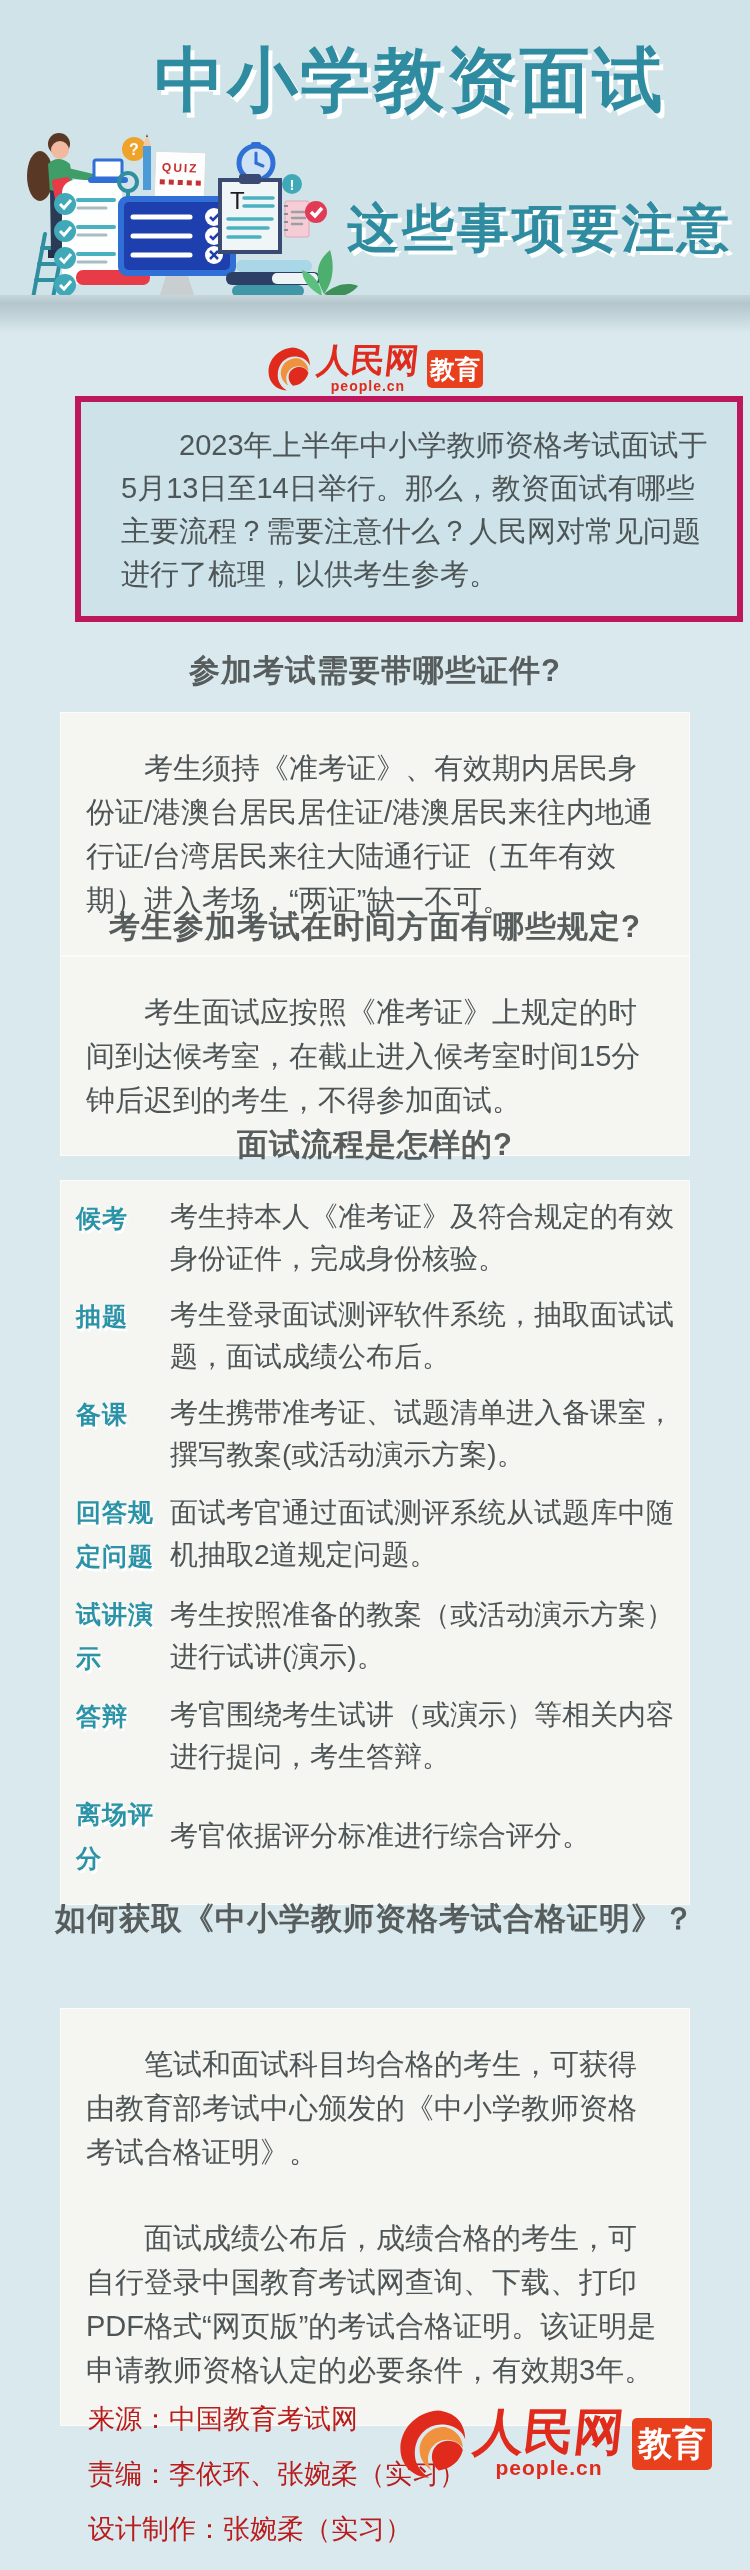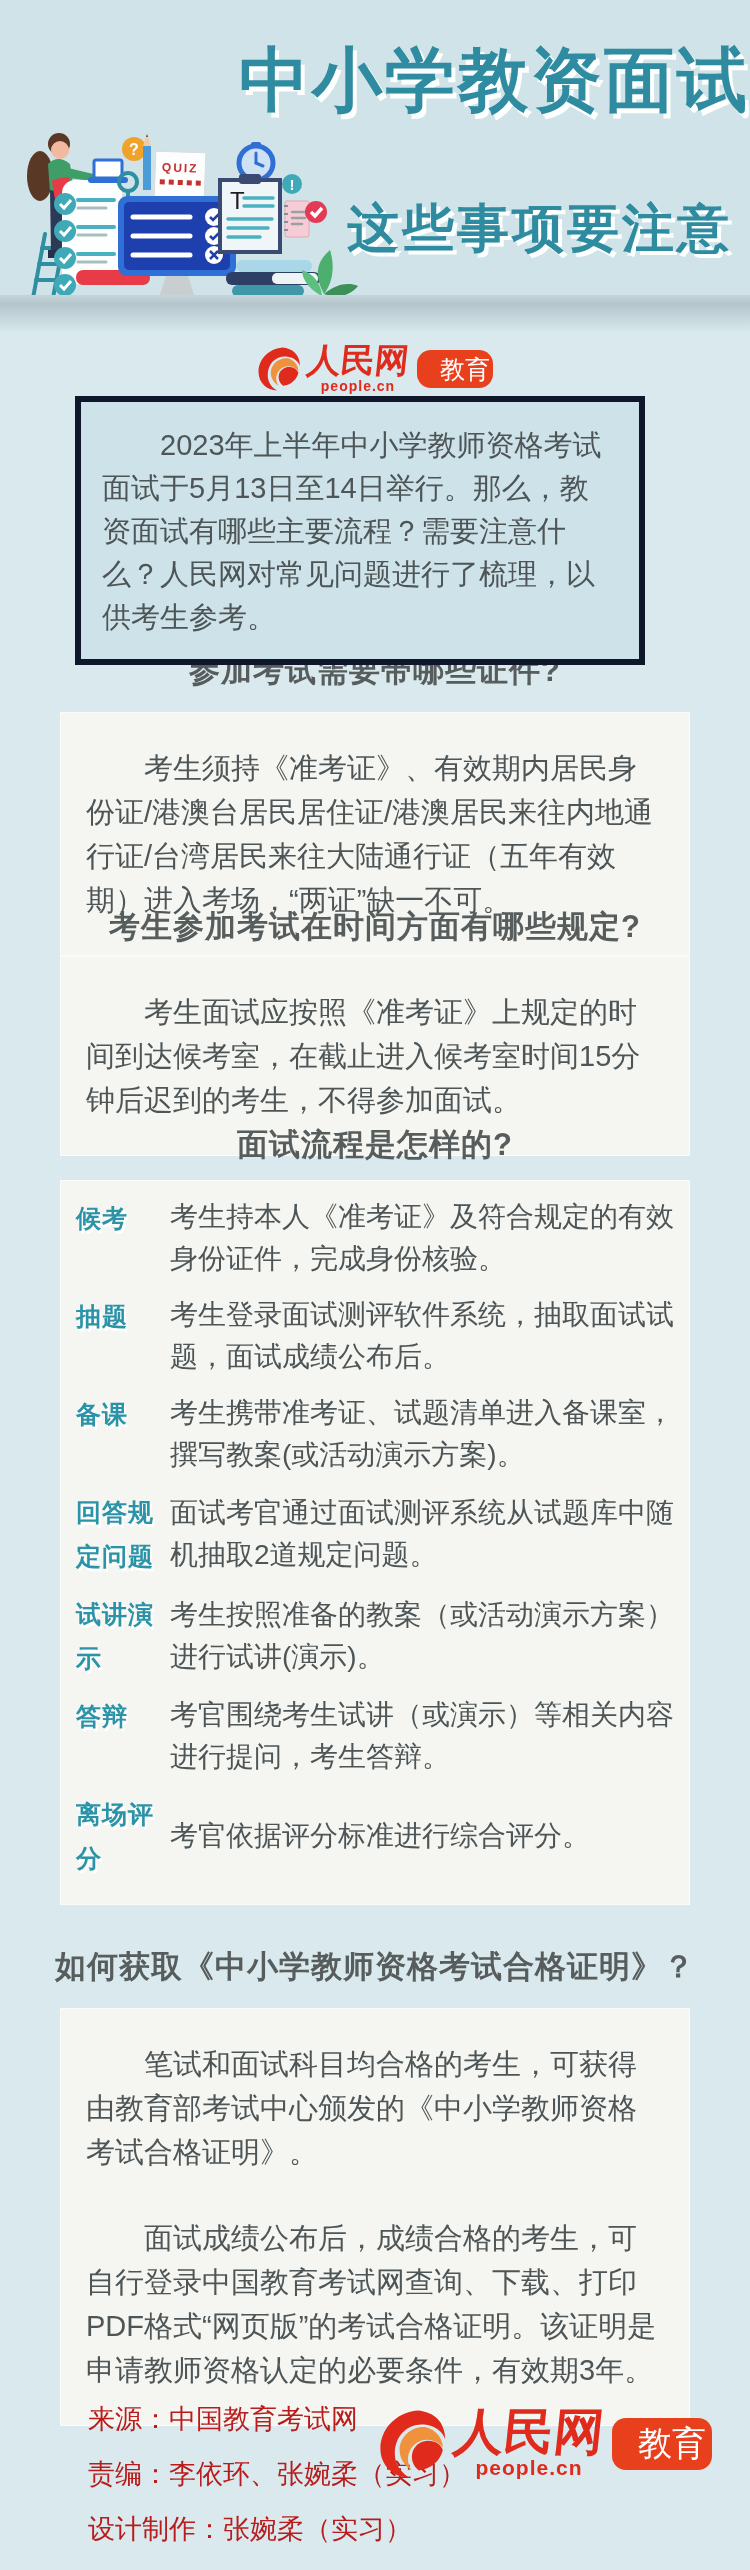--- a/index.html
+++ b/index.html
@@ -1,50 +1,50 @@
 <!DOCTYPE html>
 <html><head>
 <meta charset="utf-8">
 <style>
   html,body{margin:0;padding:0;}
   body{font-family:"Liberation Sans","DejaVu Sans",sans-serif;}
   .page{position:relative;width:750px;height:2570px;background:#d9e9ed;overflow:hidden;margin:0 auto;}
 
   
   .header{position:absolute;left:0;top:0;width:750px;height:302px;background:#cfe3e8;}
-  .big-title{position:absolute;left:70px;top:34px;width:680px;text-align:right;
+  .big-title{position:absolute;left:70px;top:34px;width:680px;text-align:center;
     font-size:70px;font-weight:bold;color:#2e8ba0;letter-spacing:3px;
     text-shadow:4px 5px 0 rgba(255,255,255,.95);}
   .sub-title{position:absolute;right:18px;top:194px;font-size:52px;font-weight:bold;color:#2e8ba0;
     letter-spacing:3px;text-shadow:4px 4px 0 rgba(255,255,255,.95);}
   .illu{position:absolute;left:18px;top:124px;}
   .ground{position:absolute;left:0;top:295px;width:750px;height:8px;
     background:linear-gradient(#c6d5da,#b4c7cd);}
   .header-shadow{position:absolute;left:0;top:303px;width:750px;height:30px;
     background:linear-gradient(rgba(125,148,156,.42),rgba(125,148,156,0));}
 
   
   .brand{display:flex;align-items:center;}
   .brand .swirl{flex:0 0 auto;}
   .brand .stack{display:flex;flex-direction:column;align-items:center;margin:0 8px 0 4px;}
   .brand .cn{color:#df2a1c;font-weight:bold;transform:skewX(-6deg);font-family:"Liberation Serif","DejaVu Serif",serif;}
   .brand .dom{color:#df2a1c;font-weight:bold;letter-spacing:1px;}
-  .brand .badge{background:#e8401d;color:#fff;font-weight:normal;display:flex;align-items:center;justify-content:center;border-radius:14px;padding-left:20px;}
+  .brand .badge{background:#e8401d;color:#fff;font-weight:bold;display:flex;align-items:center;justify-content:center;border-radius:5px;}
   .brand-header{position:absolute;left:0;top:344px;width:750px;display:flex;justify-content:center;z-index:3;}
   .brand-header .cn{font-size:34px;line-height:34px;}
   .brand-header .dom{font-size:14px;}
   .brand-header .badge{width:56px;height:38px;font-size:25px;}
   .brand-footer{position:absolute;right:38px;top:2408px;}
   .brand-footer .cn{font-size:50px;line-height:48px;}
   .brand-footer .dom{font-size:21px;}
   .brand-footer .badge{width:80px;height:52px;font-size:34px;}
 
   
-  .intro-box{position:absolute;left:75px;top:396px;width:570px;box-sizing:border-box;
-    background:#cde3e9;border:6px solid #0f172a;padding:22px 26px 20px 21px;z-index:2;}
+  .intro-box{position:absolute;left:75px;top:396px;width:668px;box-sizing:border-box;
+    background:#cde3e9;border:6px solid #be185d;padding:22px 26px 20px 40px;z-index:2;}
   .intro-box p{margin:0;font-size:29px;line-height:43px;color:#4e5557;text-indent:2em;}
 
   
   .sec-h{position:absolute;left:0;width:750px;text-align:center;font-size:31px;font-weight:bold;
     color:#575d5d;letter-spacing:1px;margin:0;}
 
   
   .wbox{position:absolute;left:60px;width:630px;box-sizing:border-box;background:#f5f6f1;
     padding:34px 26px;box-shadow:0 0 0 1px rgba(255,255,255,.6) inset;}
   .wbox p{margin:0;font-size:29px;line-height:44px;color:#4e5557;text-indent:2em;}
@@ -304,21 +304,21 @@
     <div class="step">
       <div class="lbl">答辩</div>
       <div class="txt">考官围绕考生试讲（或演示）等相关内容进行提问，考生答辩。</div>
     </div>
     <div class="step center">
       <div class="lbl">离场评分</div>
       <div class="txt">考官依据评分标准进行综合评分。</div>
     </div>
   </div>
 
-  <h2 class="sec-h" style="top:1946px;">如何获取《中小学教师资格考试合格证明》？</h2>
+  <h2 class="sec-h" style="top:1898px;">如何获取《中小学教师资格考试合格证明》？</h2>
   <div class="wbox" style="top:2008px;">
     <p>笔试和面试科目均合格的考生，可获得由教育部考试中心颁发的《中小学教师资格考试合格证明》。</p>
     <p>面试成绩公布后，成绩合格的考生，可自行登录中国教育考试网查询、下载、打印PDF格式“网页版”的考试合格证明。该证明是申请教师资格认定的必要条件，有效期3年。</p>
   </div>
 
   <div class="credits">
     <div>来源：中国教育考试网</div>
     <div>责编：李依环、张婉柔（实习）</div>
     <div>设计制作：张婉柔（实习）</div>
   </div>

